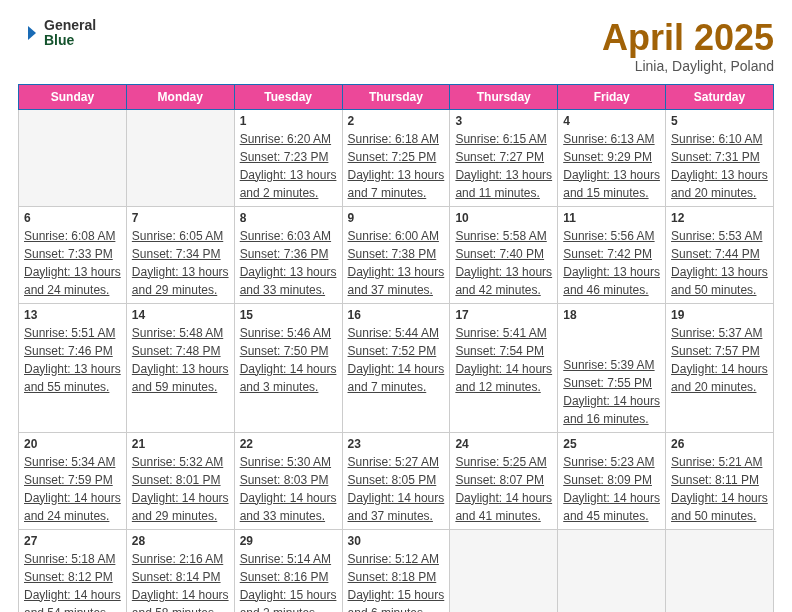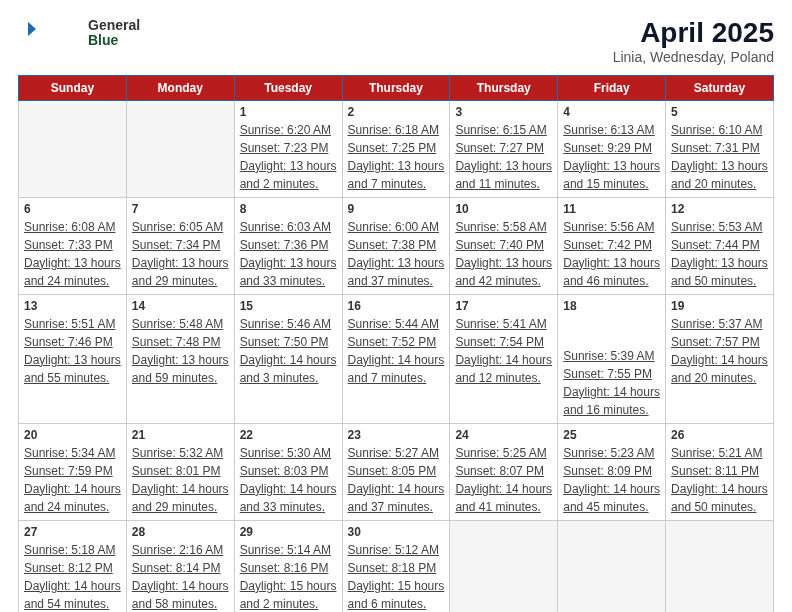--- a/index.html
+++ b/index.html
@@ -24,38 +24,38 @@
       margin-bottom: 10px;
     }
     .logo {
       display: flex;
       align-items: center;
     }
     .title-block {
       text-align: right;
     }
     .month-title {
-      font-size: 28px;
+      font-size: 36px;
       font-weight: bold;
-      color: #0f172a;
+      color: #a16207;
       line-height: 1.1;
     }
     .location {
       font-size: 14px;
       color: #555;
     }
     .calendar {
       flex: 1;
       border: 1px solid #ccc;
       border-collapse: collapse;
       width: 100%;
       table-layout: fixed;
     }
     .calendar th {
-      background: #b91c1c;
+      background: #ec4899;
       color: #fff;
       font-size: 12px;
       padding: 5px 4px;
       border: 1px solid #1a6bb5;
       font-weight: bold;
     }
     .calendar td {
       border: 1px solid #ccc;
       vertical-align: top;
       padding: 4px 5px;
@@ -83,33 +83,33 @@
       line-height: 1.5;
       text-decoration: underline;
     }
   </style>
 </head>
 <body>
 
 <div class="page">
   <div class="header">
     <div class="logo">
-  <div style="display:flex;gap:44px;">
+  <div style="display:flex;align-items:center;">
     <svg width="22" height="22" viewBox="0 0 22 22" style="margin-right:4px;">
       <polygon points="10,4 18,11 10,18" fill="#1a6bb5"></polygon>
     </svg>
     <div>
       <div style="font-size:14px;font-weight:bold;color:#333;line-height:1.1;">General</div>
       <div style="font-size:14px;font-weight:bold;color:#14532d;line-height:1.1;">Blue</div>
     </div>
   </div>
 </div>
     <div class="title-block">
       <div class="month-title">April 2025</div>
-      <div class="location">Linia, Wednesday, Poland</div>
+      <div class="location">Linia, Daylight, Poland</div>
     </div>
   </div>
 
   <table class="calendar">
     <thead>
       <tr>
         <th>Sunday</th>
         <th>Monday</th>
         <th>Tuesday</th>
         <th>Thursday</th>

